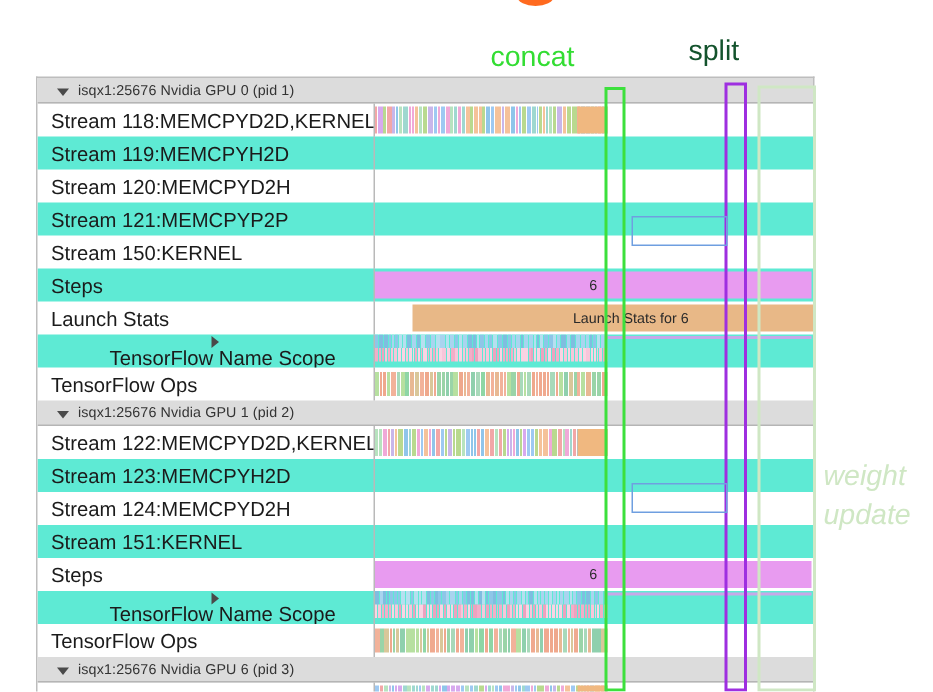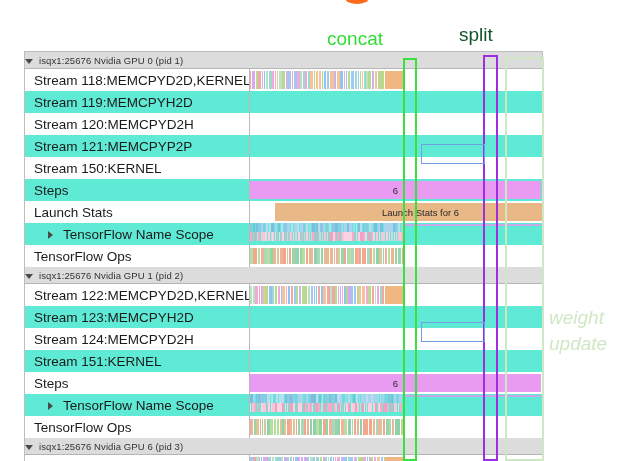--- a/index.html
+++ b/index.html
@@ -19,34 +19,34 @@
   #lbl-weight span{display:block;font-style:italic;}
 
   #orange-blob{position:absolute;left:345px;top:-8px;width:24px;height:12px;
     border-radius:50%;background:#ff6a1f;}
 
   
   #panel{position:absolute;left:24px;top:51px;width:517px;height:410px;
     background:#ffffff;border:1px solid #bdbdbd;border-bottom:none;overflow:hidden;}
 
   .grp-header{height:17px;background:#dcdcdc;border-bottom:1px solid #b5b5b5;
-    display:flex;align-items:center;padding-left:0;box-sizing:border-box;}
+    display:flex;align-items:center;padding-left:13px;box-sizing:border-box;}
   .grp-caret{width:9px;height:9px;margin-right:5px;position:relative;}
   .grp-caret::after{content:"";position:absolute;left:0;top:3px;
     border-left:4px solid transparent;border-right:4px solid transparent;
     border-top:5px solid #4a4a4a;}
   .grp-title{font-size:9.5px;color:#333;letter-spacing:0.1px;}
 
   .row{height:22px;display:flex;position:relative;box-sizing:border-box;}
   .row.zebra{background:#5eead4;}
   .row-label{width:225px;min-width:225px;background:transparent;
     display:flex;align-items:center;padding-left:9px;box-sizing:border-box;
     font-size:13.5px;color:#1b1b1b;overflow:hidden;white-space:nowrap;
     border-right:1px solid #b9b9b9;}
-  .row-label.indent{padding-left:23px;}
+  .row-label.indent{padding-left:23px;flex-direction:column;}
   .row-caret{width:8px;height:8px;margin-right:7px;position:relative;flex:0 0 auto;}
   .row-caret::after{content:"";position:absolute;left:0;top:1px;
     border-top:4px solid transparent;border-bottom:4px solid transparent;
     border-left:5px solid #4a4a4a;}
   .row-track{flex:1;position:relative;overflow:hidden;}
 
   
   .strip{position:absolute;left:0;top:3px;height:16px;}
   .strip.tall{top:2px;height:18px;}
 

